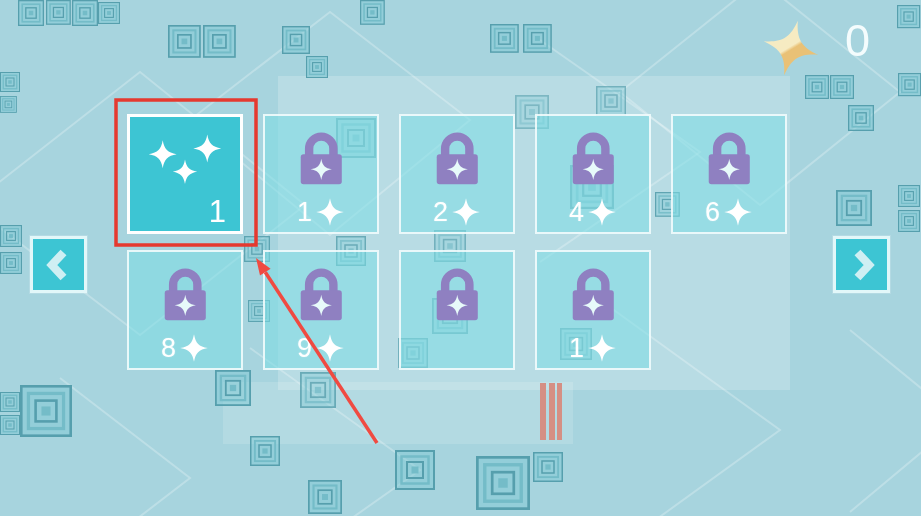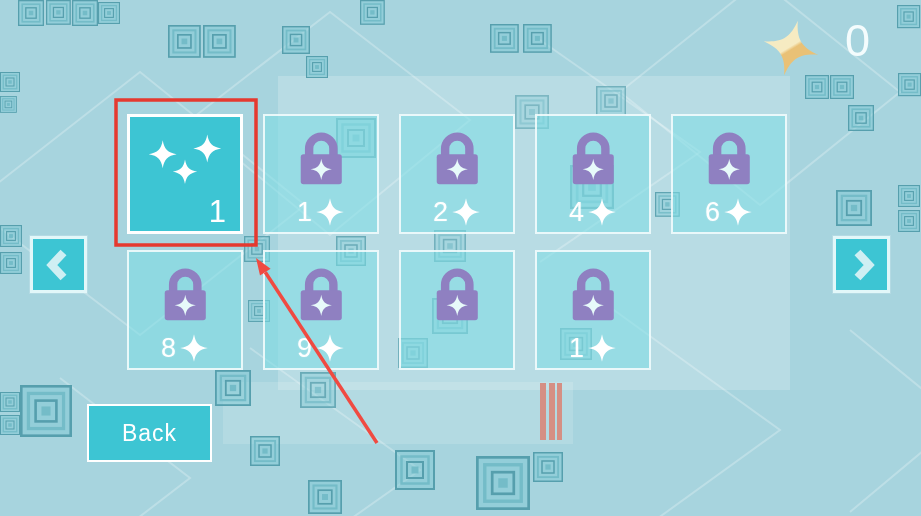--- a/index.html
+++ b/index.html
@@ -284,23 +284,20 @@
     <svg viewBox="0 0 40 40">
       <polyline points="25,6 12,20 25,34" fill="none" stroke="#cfeff3" stroke-width="9"></polyline>
     </svg>
   </div>
   <div id="nav-next" class="nav-btn">
     <svg viewBox="0 0 40 40">
       <polyline points="15,6 28,20 15,34" fill="none" stroke="#cfeff3" stroke-width="9"></polyline>
     </svg>
   </div>
 
-  <div id="back-btn">
-    <span>Back</span>
-  </div>
 
   <svg id="annotation" width="921" height="516" viewBox="0 0 921 516">
     <rect x="116" y="100" width="140" height="145" fill="none" stroke="#e5392f" stroke-width="3.5"></rect>
     <g>
       <line x1="377" y1="443" x2="265.3" y2="272.2" stroke="#f04a41" stroke-width="3.5"></line>
       <polygon points="256,258 270.6,268.8 260,275.6" fill="#f04a41"></polygon>
     </g>
   </svg>
 
 </div>

